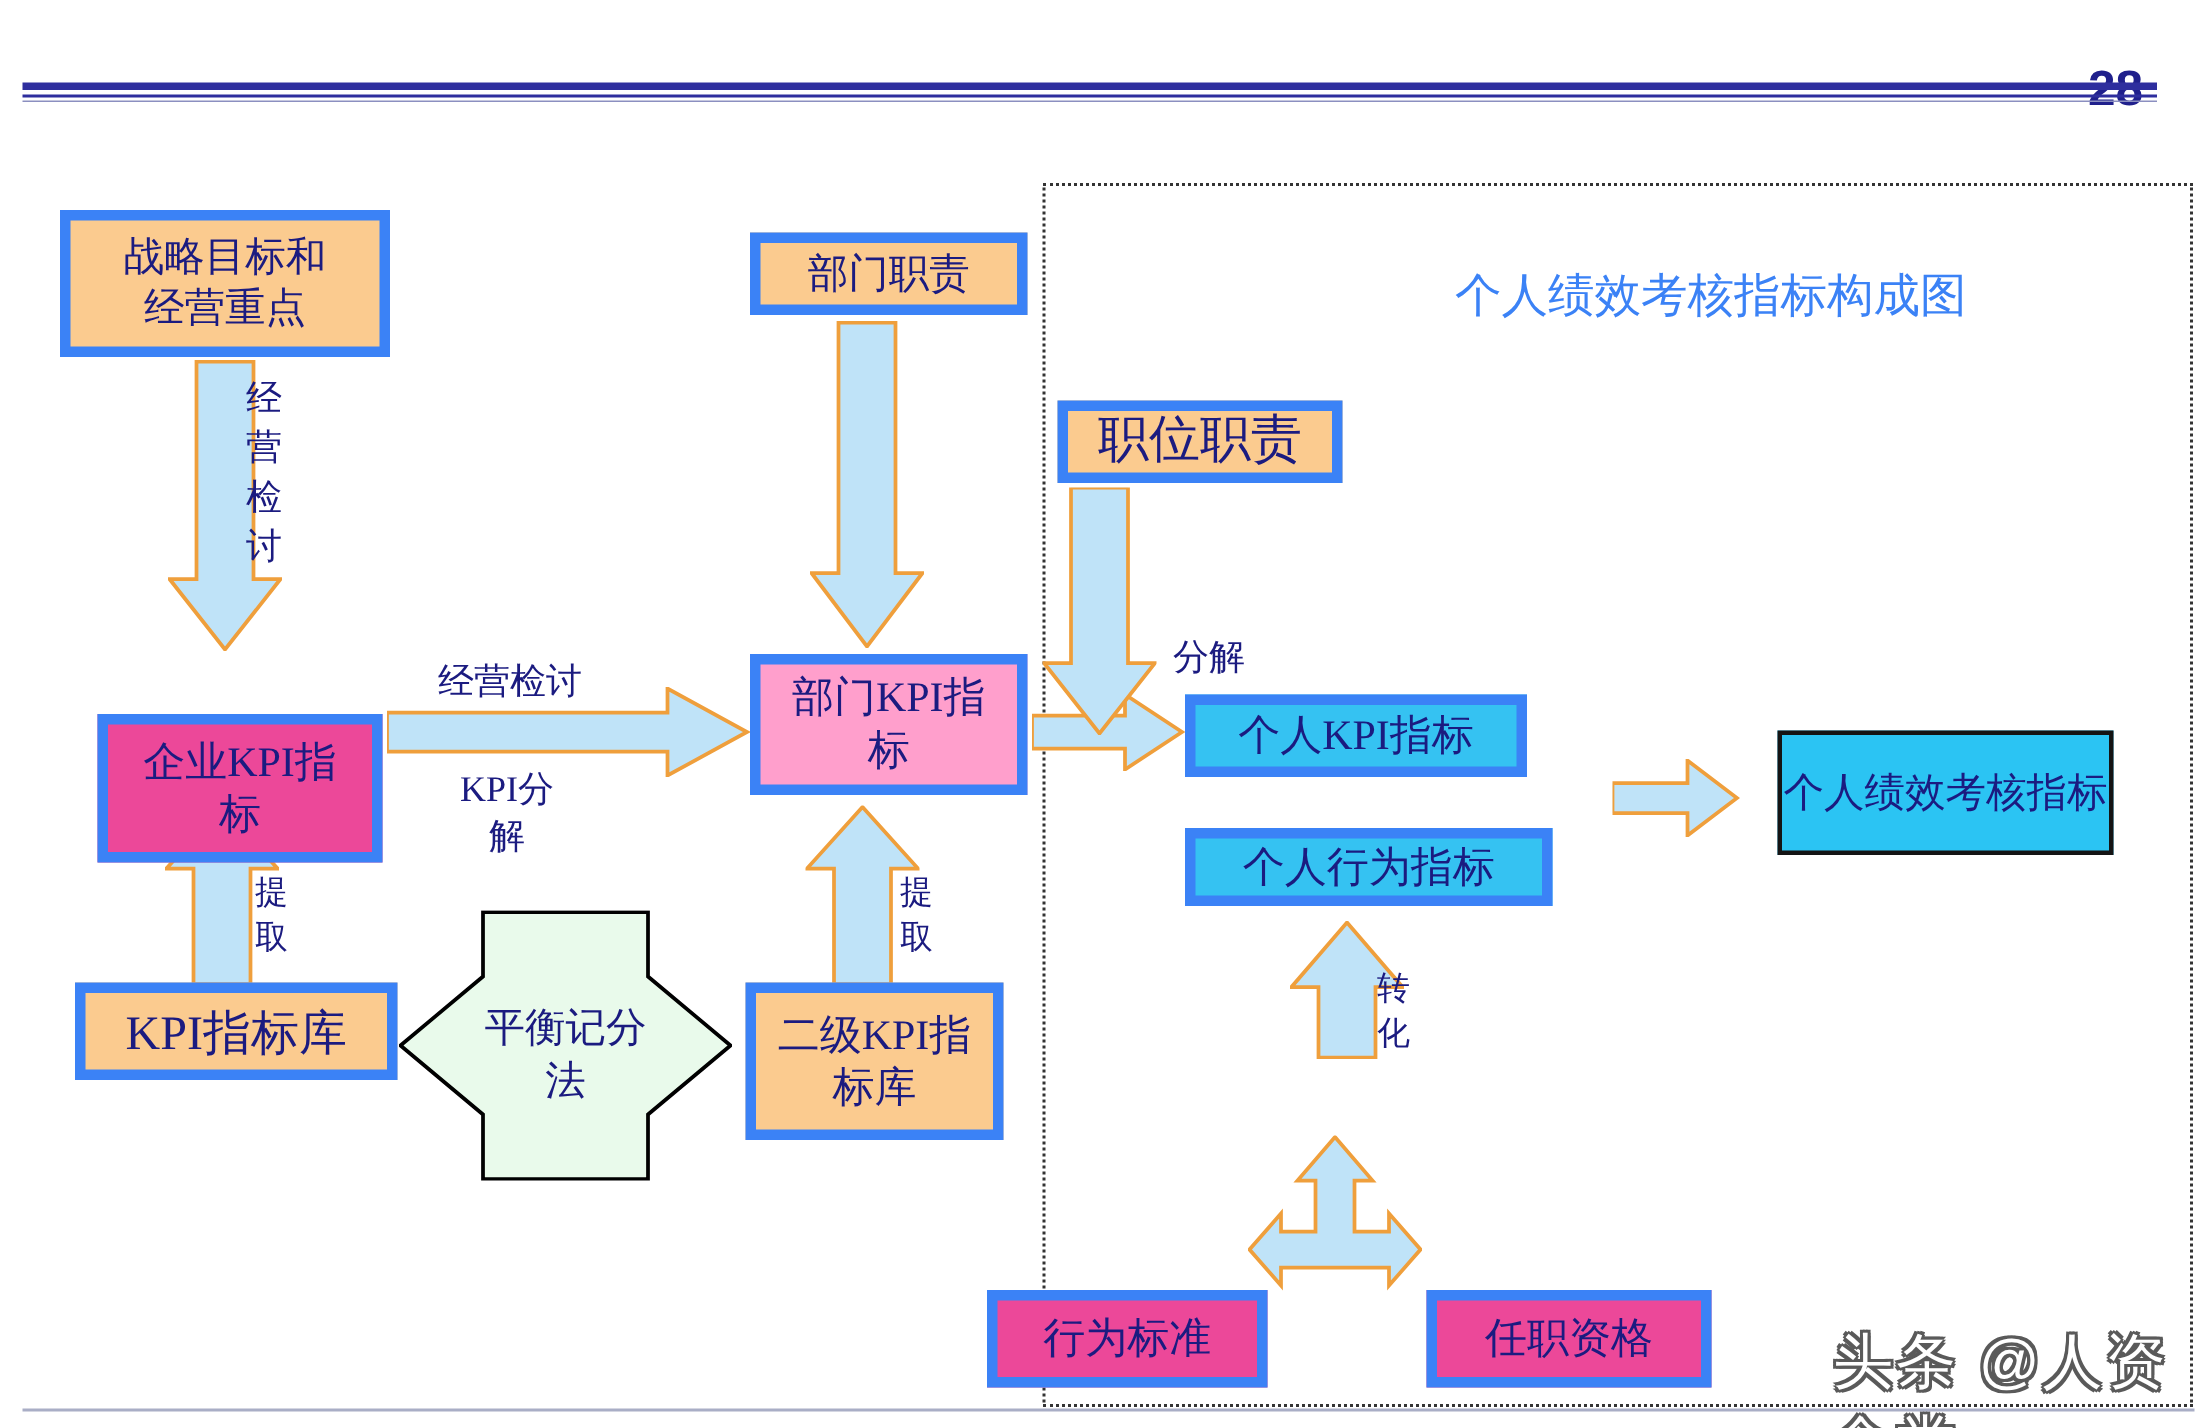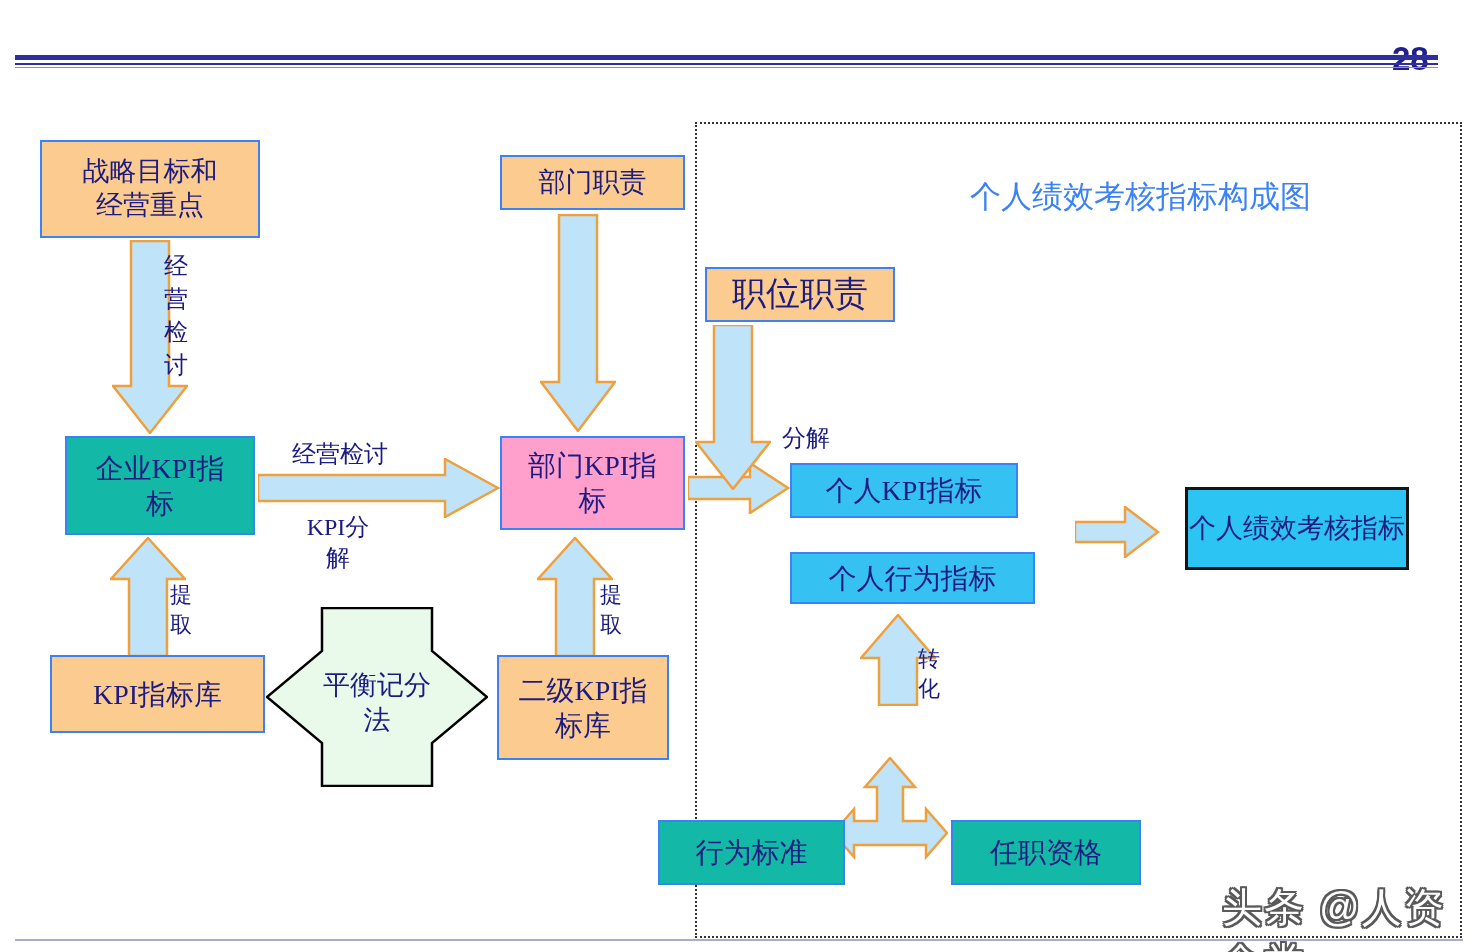--- a/index.html
+++ b/index.html
@@ -1,22 +1,22 @@
 <!DOCTYPE html>
 <html><head>
 <meta charset="utf-8">
 <style>
   html,body{margin:0;padding:0;background:#fff;}
   #slide{position:relative;width:1474px;height:952px;background:#fff;overflow:hidden;
          font-family:"Liberation Serif",serif;}
   .box{position:absolute;display:flex;align-items:center;justify-content:center;
-       text-align:center;white-space:pre-line;border:2px solid #3b82f6;
+       text-align:center;white-space:pre-line;border:7px solid #3b82f6;
        color:#1b1b80;line-height:1.25;box-sizing:border-box;}
   .orange{background:#FBCB8F;}
-  .green{background:#14b8a6;}
+  .green{background:#ec4899;margin-top:40px;}
   .pink{background:#FF9FCC;}
   .blue{background:#35C2F2;}
   .cyan{background:#2BC4F3;border:3px solid #141414;}
   .hlabel{position:absolute;color:#1b1b80;font-size:24px;}
   .vlabel{position:absolute;color:#1b1b80;font-size:24px;white-space:pre;
           line-height:1.38;text-align:center;}
   .arrow{position:absolute;}
   .arrow path{fill:#BFE3F8;stroke:#EF9F3C;stroke-width:2.5;}
   #title{position:absolute;left:30px;top:6px;font-size:32px;color:#2a2a9c;letter-spacing:1px;}
   #pagenum{position:absolute;left:1392px;top:12px;font-size:33px;font-weight:700;
@@ -93,21 +93,21 @@
   <div class="box orange" style="left:500px;top:155px;width:185px;height:55px;font-size:27px">部门职责</div>
   <div class="box orange" style="left:705px;top:267px;width:190px;height:55px;font-size:34px">职位职责</div>
   <div class="box green" style="left:65px;top:436px;width:190px;height:99px;font-size:28px">企业KPI指
 标</div>
   <div class="box pink" style="left:500px;top:436px;width:185px;height:94px;font-size:28px">部门KPI指
 标</div>
   <div class="box blue" style="left:790px;top:463px;width:228px;height:55px;font-size:28px">个人KPI指标</div>
   <div class="box blue" style="left:790px;top:552px;width:245px;height:52px;font-size:28px">个人行为指标</div>
   <div class="box green" style="left:658px;top:820px;width:187px;height:65px;font-size:28px">行为标准</div>
   <div class="box green" style="left:951px;top:820px;width:190px;height:65px;font-size:28px">任职资格</div>
-  <div class="box orange" style="left:50px;top:655px;width:215px;height:78px;font-size:28px">KPI指标库</div>
+  <div class="box orange" style="left:50px;top:655px;width:215px;height:65px;font-size:32px">KPI指标库</div>
   <div class="box orange" style="left:497px;top:655px;width:172px;height:105px;font-size:28px">二级KPI指
 标库</div>
   <div class="box cyan" style="left:1185px;top:487px;width:224px;height:83px;font-size:27px">个人绩效考核指标</div>
 
   <div class="vlabel" style="left:164px;top:250px">经
 营
 检
 讨</div>
   <div class="hlabel" style="left:292px;top:438px">经营检讨</div>
   <div class="hlabel" style="left:288px;top:512px;width:100px;text-align:center;white-space:pre-line;line-height:1.3">KPI分

